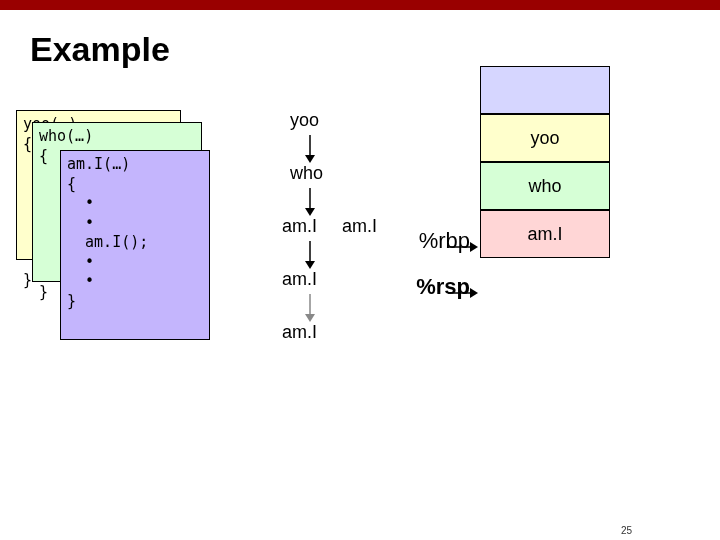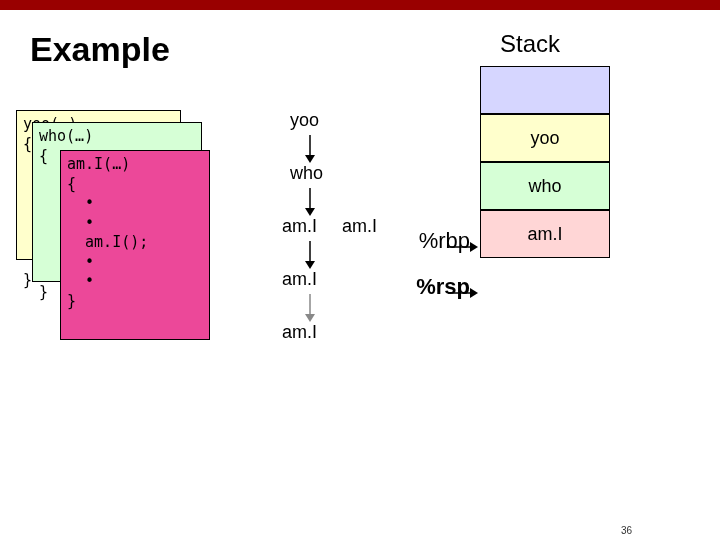--- a/index.html
+++ b/index.html
@@ -7,21 +7,21 @@
   .top-bar { background: #990000; height: 10px; width: 100%; }
   .slide { position: relative; width: 640px; height: 530px; }
   .title { position: absolute; left: 30px; top: 20px; font-size: 34px; font-weight: 700; color: #000; }
   .stack-label { position: absolute; right: 80px; top: 20px; font-size: 24px; color: #000; }
   .footer { position: absolute; bottom: 4px; right: 8px; font-size: 10px; color: #333; }
 
   
   .codebox { position: absolute; border: 1px solid #000; font-family: monospace; font-size: 15px; line-height: 1.3; padding: 4px 6px; white-space: pre; }
   .code-yoo { left: 16px; top: 100px; width: 165px; height: 150px; background: #ffffcc; z-index: 1; }
   .code-who { left: 32px; top: 112px; width: 170px; height: 160px; background: #d6ffd6; z-index: 2; }
-  .code-aml { left: 60px; top: 140px; width: 150px; height: 190px; background: #ec4899; z-index: 3; }
+  .code-aml { left: 60px; top: 140px; width: 150px; height: 190px; background: #c4b5fd; z-index: 3; }
 
   
   .call-label { position: absolute; font-size: 18px; color: #000; text-align: center; }
   .arrow { position: absolute; }
   .arrow svg { display: block; }
 
   
   .stack { position: absolute; right: 30px; top: 56px; width: 130px; }
   .frame { height: 48px; border: 1px solid #000; display: flex; align-items: center; justify-content: center; font-size: 18px; }
   .f-empty { background: #d6d6ff; }
@@ -31,21 +31,20 @@
 
   .ptr { position: absolute; font-size: 22px; color: #000; text-align: right; }
   .ptr-arrow { position: absolute; }
 </style>
 </head>
 <body>
 <div class="top-bar"></div>
 <div class="slide">
 
   <div class="title">Example</div>
-  <div class="stack-label">Stack</div>
 
   <div class="codebox code-yoo">yoo(…)
 {
 
 
 
 
 
 
 }</div>
@@ -118,14 +117,14 @@
   </div>
 
   <div class="ptr" style="right:170px; top:264px; width:60px;font-weight:bold;">%rsp</div>
   <div class="ptr-arrow" style="right:162px; top:274px;">
     <svg width="30" height="10">
         <line x1="0" y1="5" x2="22" y2="5" stroke="#000" stroke-width="1.5"></line>
         <polygon points="22,0 22,10 30,5" fill="#000"></polygon>
       </svg>
   </div>
 
-  <div class="footer">36</div>
+  <div class="footer">25</div>
 </div>
 
 </body></html>

